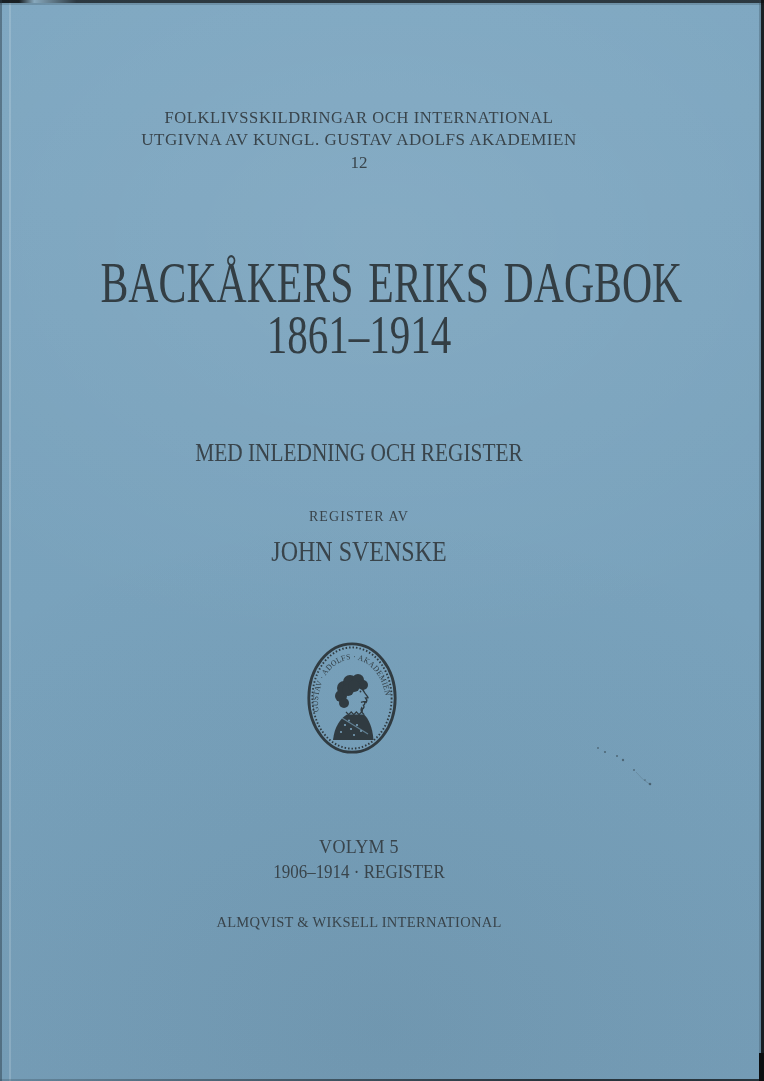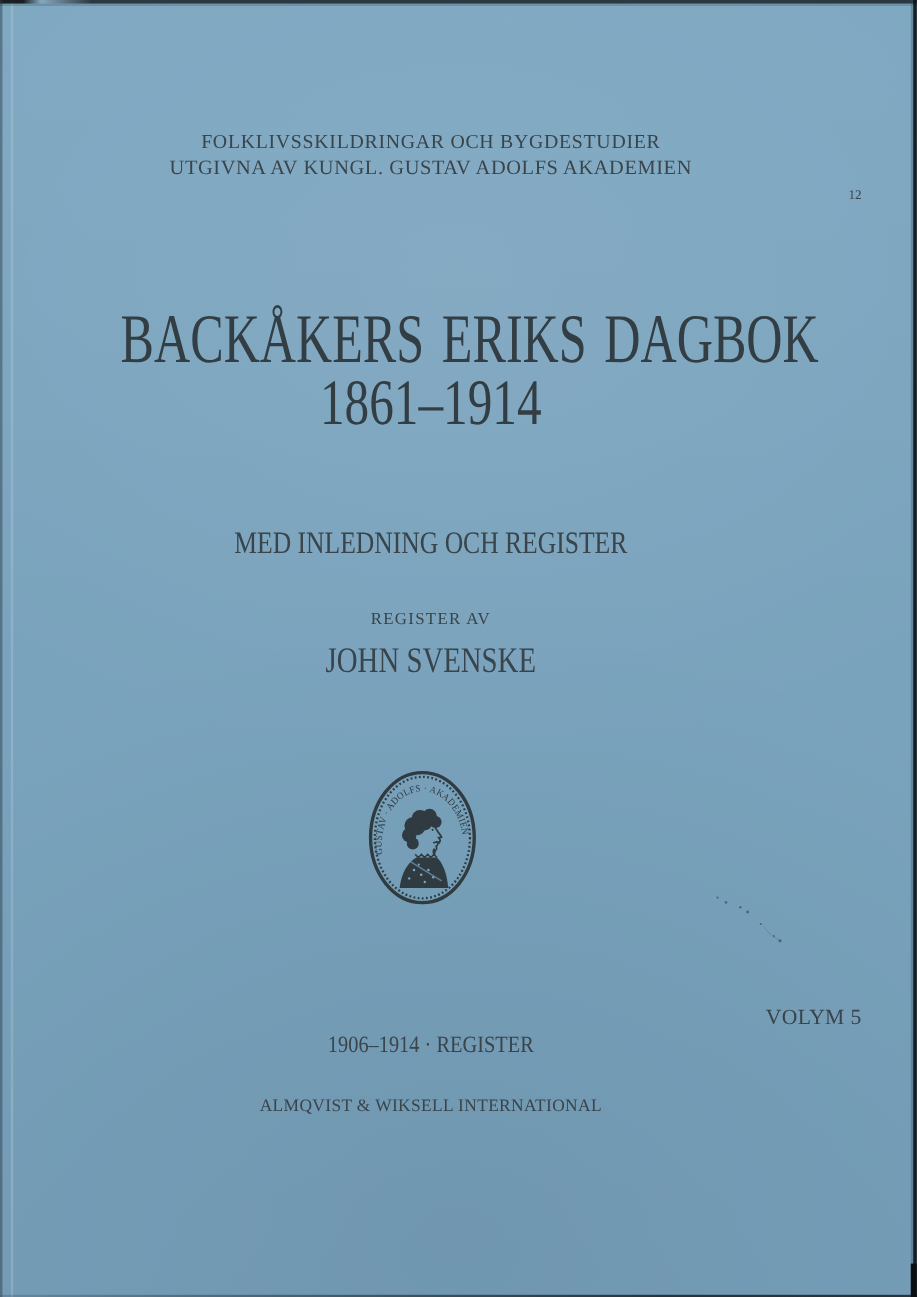--- a/index.html
+++ b/index.html
@@ -27,44 +27,44 @@
   .edge-bottom{position:absolute;bottom:0;left:0;width:100%;height:2px;
     background:linear-gradient(90deg, rgba(55,75,88,.25), rgba(15,19,21,.75) 72%);}
   .corner-br{position:absolute;bottom:0;right:0;width:5px;height:28px;background:#0b0e10;}
   .spine-highlight{position:absolute;top:0;left:9px;width:2px;height:100%;background:rgba(255,255,255,.16);}
 
   .content{position:absolute;left:0;top:0;width:718px;height:100%;}
   .t{position:absolute;left:0;width:100%;text-align:center;white-space:nowrap;color:#39444b;}
 
   .series-title   {top:108px;line-height:20px;font-size:16.5px;letter-spacing:.6px;}
   .series-subtitle{top:131px;line-height:18px;font-size:17px;letter-spacing:.5px;}
-  .series-number  {top:155px;line-height:16px;font-size:11px;text-align:right;}
+  .series-number  {top:155px;line-height:16px;font-size:17px;}
   .title-line1{top:253px;line-height:60px;font-size:58px;color:#333e44;
                transform:scaleX(.72);transform-origin:50% 50%;word-spacing:6px;}
   .title-line2{top:307px;line-height:56px;font-size:54px;color:#333e44;
                transform:scaleX(.76);transform-origin:50% 50%;}
   .subtitle   {top:438px;line-height:30px;font-size:26px;transform:scaleX(.82);transform-origin:50% 50%;}
   .editor-label{top:508px;line-height:18px;font-size:14px;letter-spacing:1.1px;}
   .editor-name {top:535px;line-height:32px;font-size:30px;transform:scaleX(.8);transform-origin:50% 50%;}
-  .volume        {top:837px;line-height:20px;font-size:18px;letter-spacing:.3px;text-align:right;}
+  .volume        {top:837px;line-height:20px;font-size:18px;letter-spacing:.3px;}
   .volume-detail {top:860px;line-height:24px;font-size:19.5px;transform:scaleX(.87);transform-origin:50% 50%;}
   .publisher     {top:913px;line-height:19px;font-size:14.5px;letter-spacing:.3px;}
   .publisher-city{top:931px;line-height:19px;font-size:14.5px;letter-spacing:.4px;}
 
   .coin{position:absolute;left:306px;top:641px;width:92px;height:114px;}
   .dust{position:absolute;left:588px;top:740px;width:84px;height:56px;}
 </style>
 </head>
 <body>
 
 <div class="photo">
   <div class="cover">
 
     <div class="content">
-      <div class="t series-title">FOLKLIVSSKILDRINGAR OCH BYGDESTUDIER</div>
+      <div class="t series-title">FOLKLIVSSKILDRINGAR OCH INTERNATIONAL</div>
       <div class="t series-subtitle">UTGIVNA AV KUNGL. GUSTAV ADOLFS AKADEMIEN</div>
       <div class="t series-number">12</div>
 
       <div class="t title-line1">BACKÅKERS ERIKS DAGBOK</div>
       <div class="t title-line2">1861–1914</div>
 
       <div class="t subtitle">MED INLEDNING OCH REGISTER</div>
       <div class="t editor-label">REGISTER AV</div>
       <div class="t editor-name">JOHN SVENSKE</div>
 

